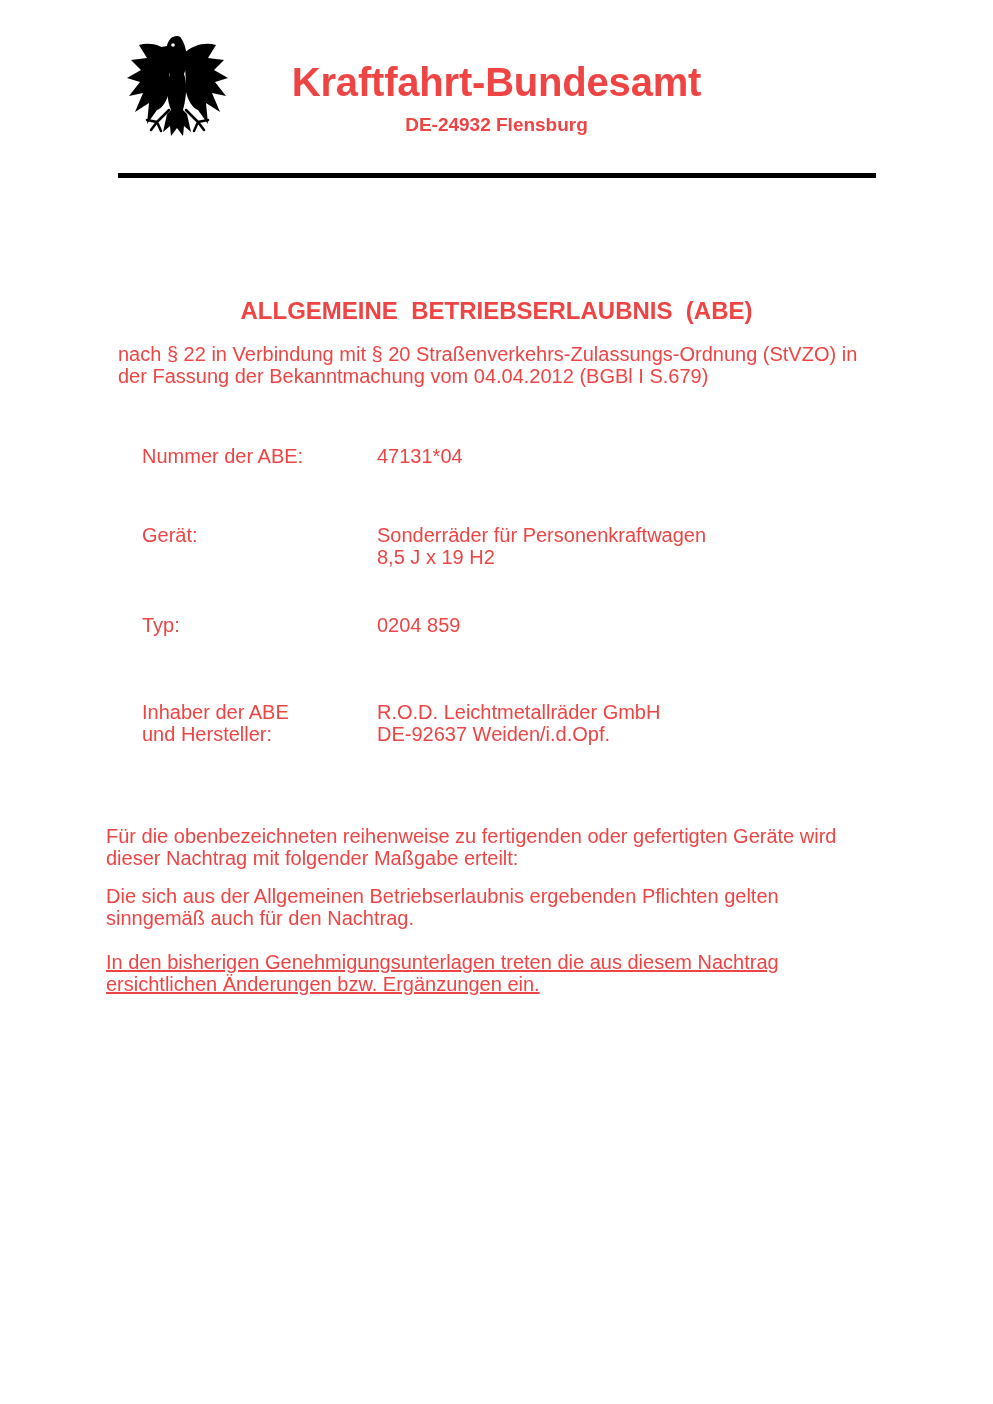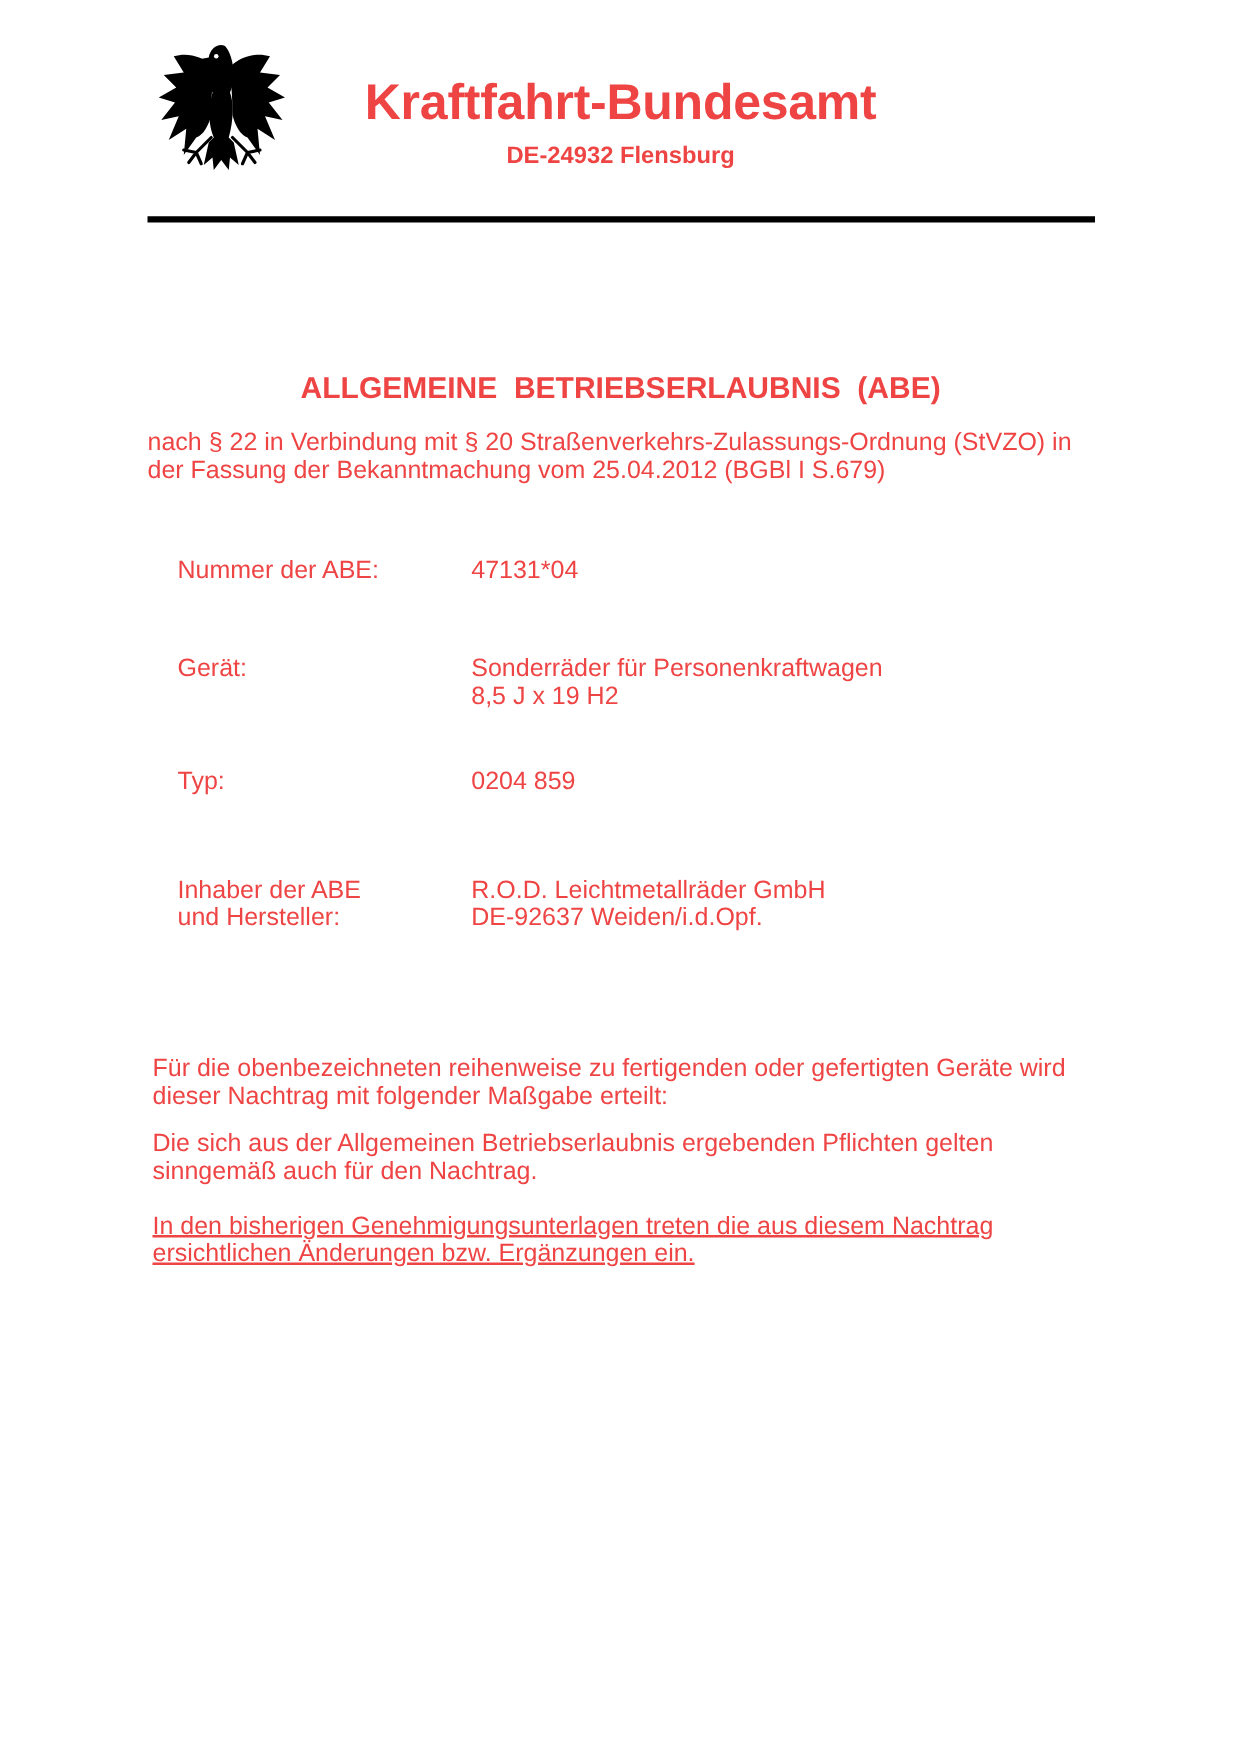--- a/index.html
+++ b/index.html
@@ -82,23 +82,22 @@
     width: 235px;
     flex: 0 0 235px;
     white-space: pre-line;
     margin-left: 17px;
   }
   .field-value {
     white-space: pre-line;
   }
   .paragraph {
     position: absolute;
-    left: 122px;
+    left: 106px;
     width: 745px;
-    margin-top: 19px;
   }
   .paragraph.p-0 { top: 825px; }
   .paragraph.p-1 { top: 885px; }
   .paragraph.p-2 { top: 951px; text-decoration: underline; }
 </style>
 </head>
 <body>
 
 <div class="page">
 
@@ -120,21 +119,21 @@
 
   <div class="masthead">
     <div class="agency-name">Kraftfahrt-Bundesamt</div>
     <div class="agency-address">DE-24932 Flensburg</div>
   </div>
 
   <div class="rule"></div>
 
   <div class="doc-title">ALLGEMEINE  BETRIEBSERLAUBNIS  (ABE)</div>
 
-  <div class="legal-basis body-text">nach § 22 in Verbindung mit § 20 Straßenverkehrs-Zulassungs-Ordnung (StVZO) in der Fassung der Bekanntmachung vom 25.04.2012 (BGBl I S.679)</div>
+  <div class="legal-basis body-text">nach § 22 in Verbindung mit § 20 Straßenverkehrs-Zulassungs-Ordnung (StVZO) in der Fassung der Bekanntmachung vom 04.04.2012 (BGBl I S.679)</div>
 
   <div class="field-row row-0 body-text">
     <div class="field-label">Nummer der ABE:</div>
     <div class="field-value">47131*04</div>
   </div>
 
   <div class="field-row row-1 body-text">
     <div class="field-label">Gerät:</div>
     <div class="field-value">Sonderräder für Personenkraftwagen
 8,5 J x 19 H2</div>

